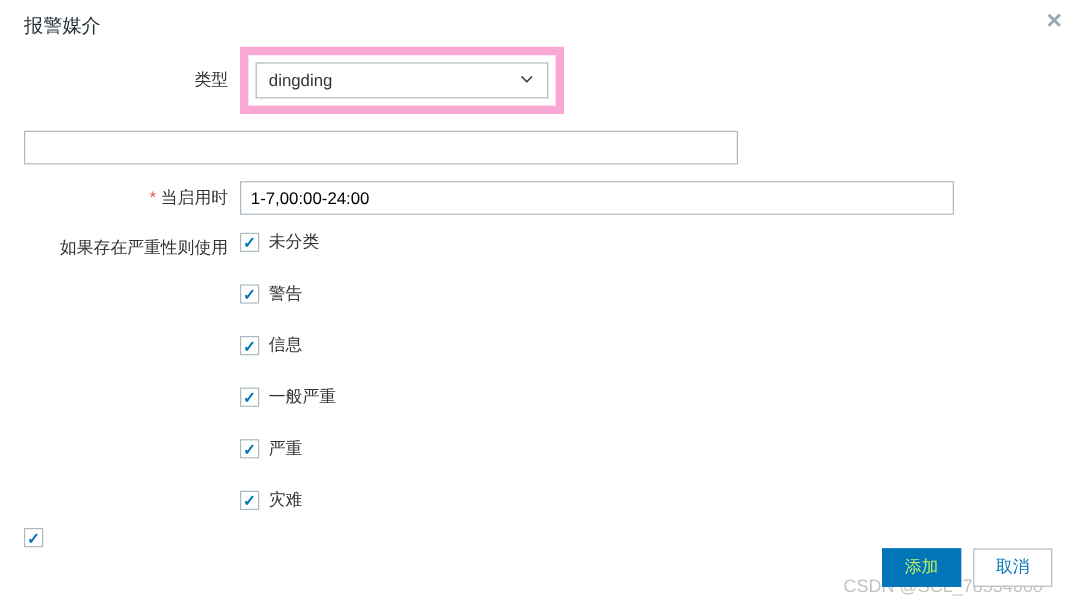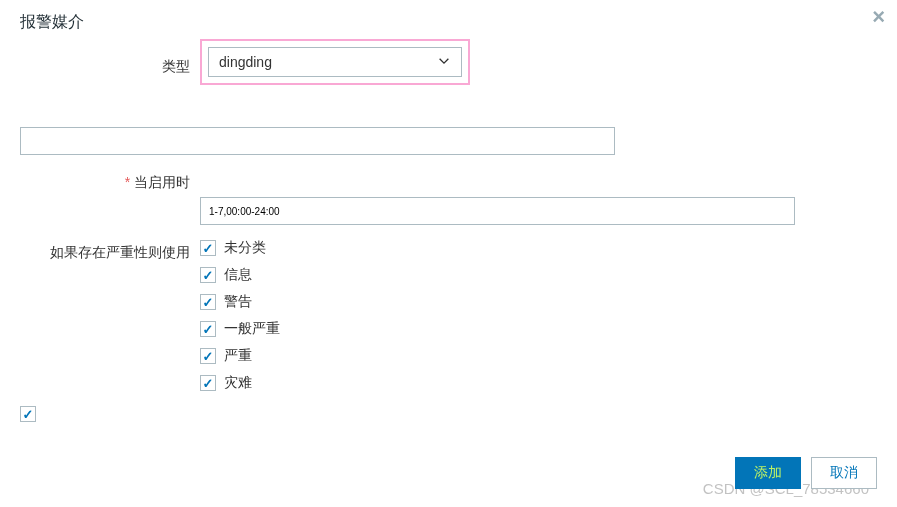--- a/index.html
+++ b/index.html
@@ -48,21 +48,21 @@
       content: "* ";
       color: #e45959;
     }
     .form-control-wrap {
       flex: 1;
       max-width: 600px;
     }
     .select-wrap {
       position: relative;
       width: 270px;
-      border: 2px solid #f9a8d4;
+      border: 7px solid #f9a8d4;
       padding: 6px;
       margin-top: -14px;
     }
     .select-inner {
       position: relative;
       border: 1px solid #acbbc2;
       background: #fff;
       height: 30px;
       display: flex;
       align-items: center;
@@ -82,28 +82,27 @@
       stroke: #333;
       stroke-width: 1.5;
       fill: none;
     }
     .text-input {
       width: 100%;
       max-width: 595px;
       height: 28px;
       border: 1px solid #acbbc2;
       padding: 0 8px;
-      font-size: 10px;
+      font-size: 14px;
       font-family: inherit;
-      margin-top: 28px;
     }
     .checkbox-list {
       display: flex;
       flex-direction: column;
-      gap: 9px;
+      gap: 25px;
       text-align: center;
     }
     .checkbox-item {
       display: flex;
       align-items: center;
       gap: 8px;
     }
     .checkbox {
       width: 16px;
       height: 16px;
@@ -197,25 +196,25 @@
 <div class="form-row">
   <div class="form-label">如果存在严重性则使用</div>
   <div class="form-control-wrap">
     <div class="checkbox-list">
       <div class="checkbox-item">
         <div class="checkbox checked"></div>
         <span>未分类</span>
       </div>
       <div class="checkbox-item">
         <div class="checkbox checked"></div>
+        <span>警告</span>
+      </div>
+      <div class="checkbox-item">
+        <div class="checkbox checked"></div>
         <span>信息</span>
-      </div>
-      <div class="checkbox-item">
-        <div class="checkbox checked"></div>
-        <span>警告</span>
       </div>
       <div class="checkbox-item">
         <div class="checkbox checked"></div>
         <span>一般严重</span>
       </div>
       <div class="checkbox-item">
         <div class="checkbox checked"></div>
         <span>严重</span>
       </div>
       <div class="checkbox-item">

